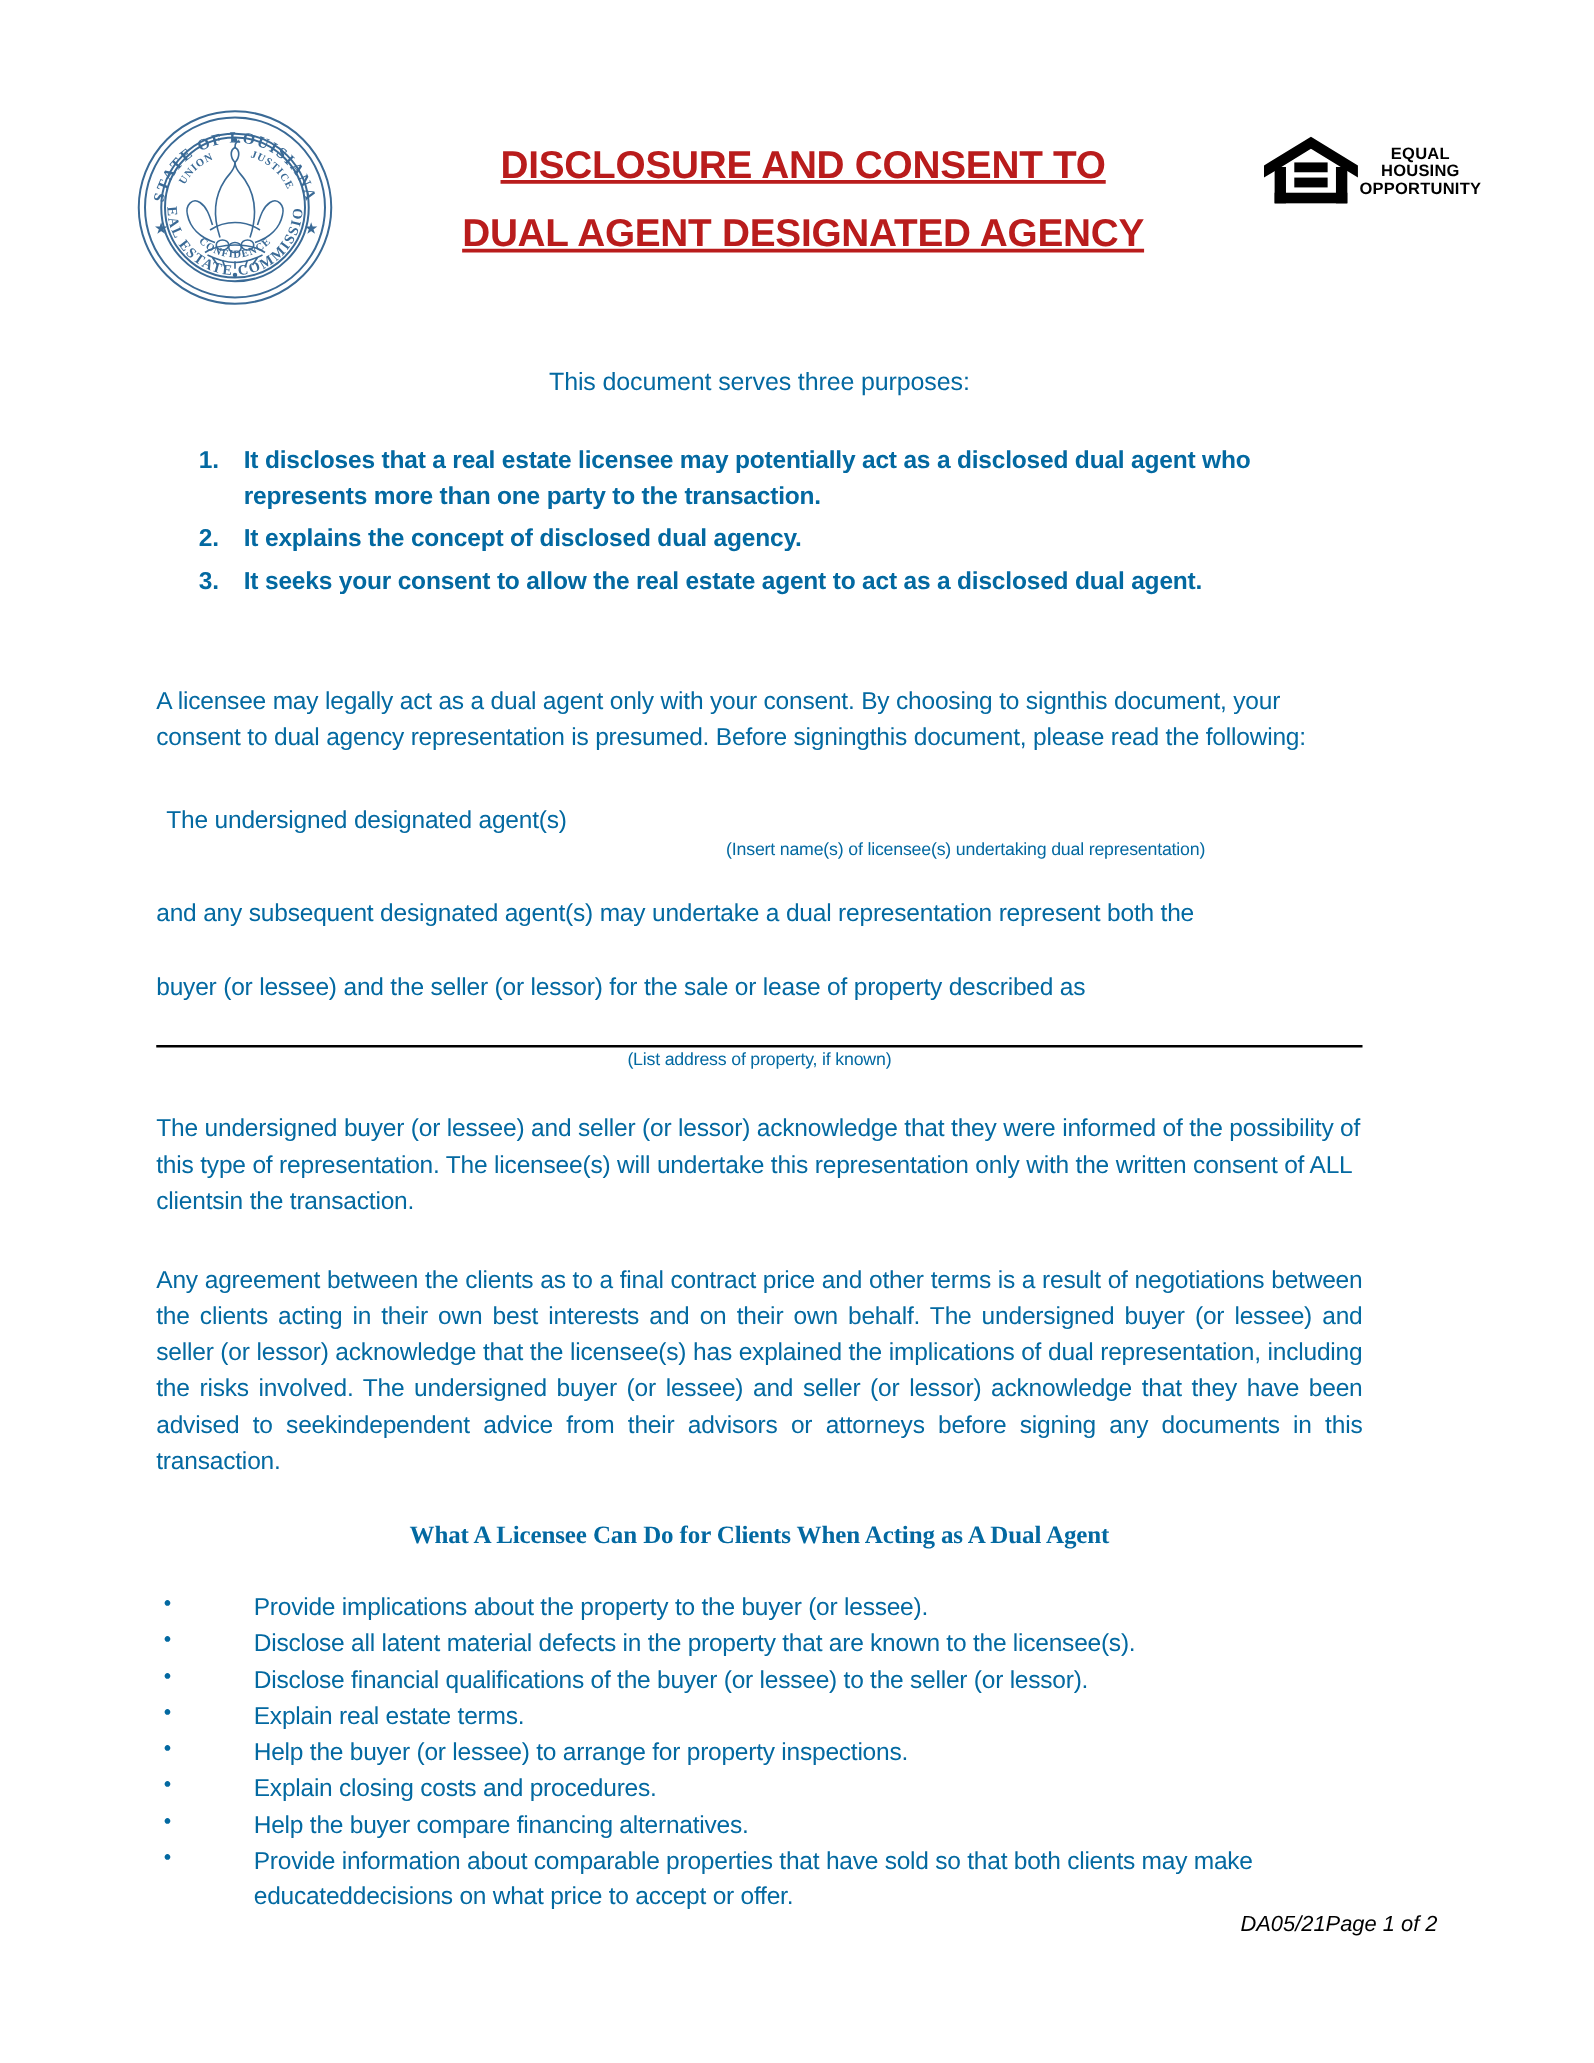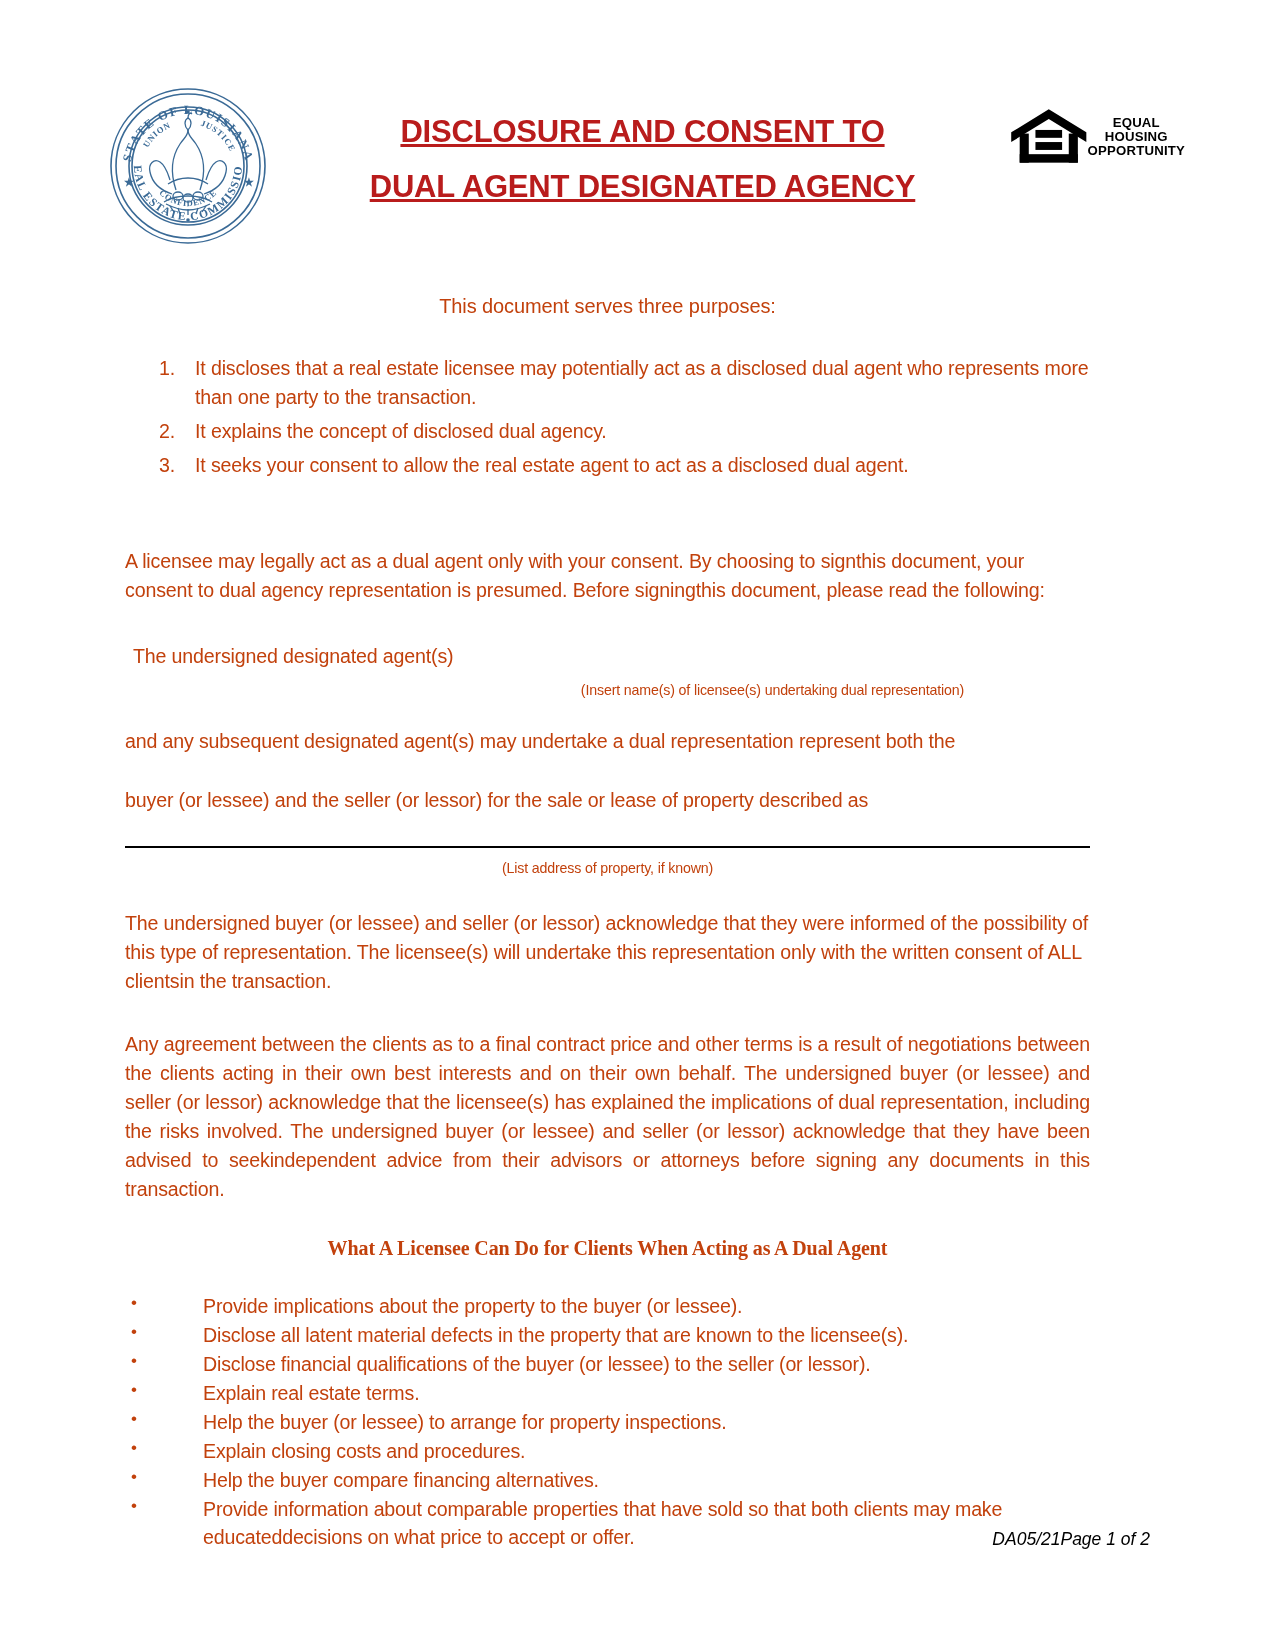--- a/index.html
+++ b/index.html
@@ -82,36 +82,37 @@
   }
 
   
   .content {
     position: absolute;
     top: 296px;
     left: 125px;
     width: 965px;
     font-size: 19.6px;
     line-height: 1.0;
-    color: #c2410c;
+    color: #0369a1;
   }
 
   .center-lead {
     text-align: center;
     font-size: 20px;
     margin: 0 0 38px 0;
     letter-spacing: -0.1px;
   }
 
   ol.purposes {
     margin: 0 1px 0 0;
     padding: 0 0 0 34px;
     list-style: none;
     counter-reset: p;
     font-size: 19.6px;
+    font-weight: bold;
   }
   ol.purposes > li {
     counter-increment: p;
     position: relative;
     padding-left: 36px;
     margin-bottom: 5px;
     line-height: 1.48;
     letter-spacing: -0.15px;
   }
   ol.purposes > li::before {
@@ -151,21 +152,21 @@
     border-bottom: 2px solid #000;
     height: 1px;
     margin-left: 8px;
     position: relative;
     top: -3px;
   }
   .hint {
     font-size: 14.2px;
     text-align: center;
     letter-spacing: -0.15px;
-    margin-top: 13px;
+    margin-top: 3px;
   }
   .hint.right-hint {
     text-align: center;
     padding-left: 330px;
   }
 
   .fullrule {
     border-bottom: 2.2px solid #000;
     height: 1px;
     width: 100%;

